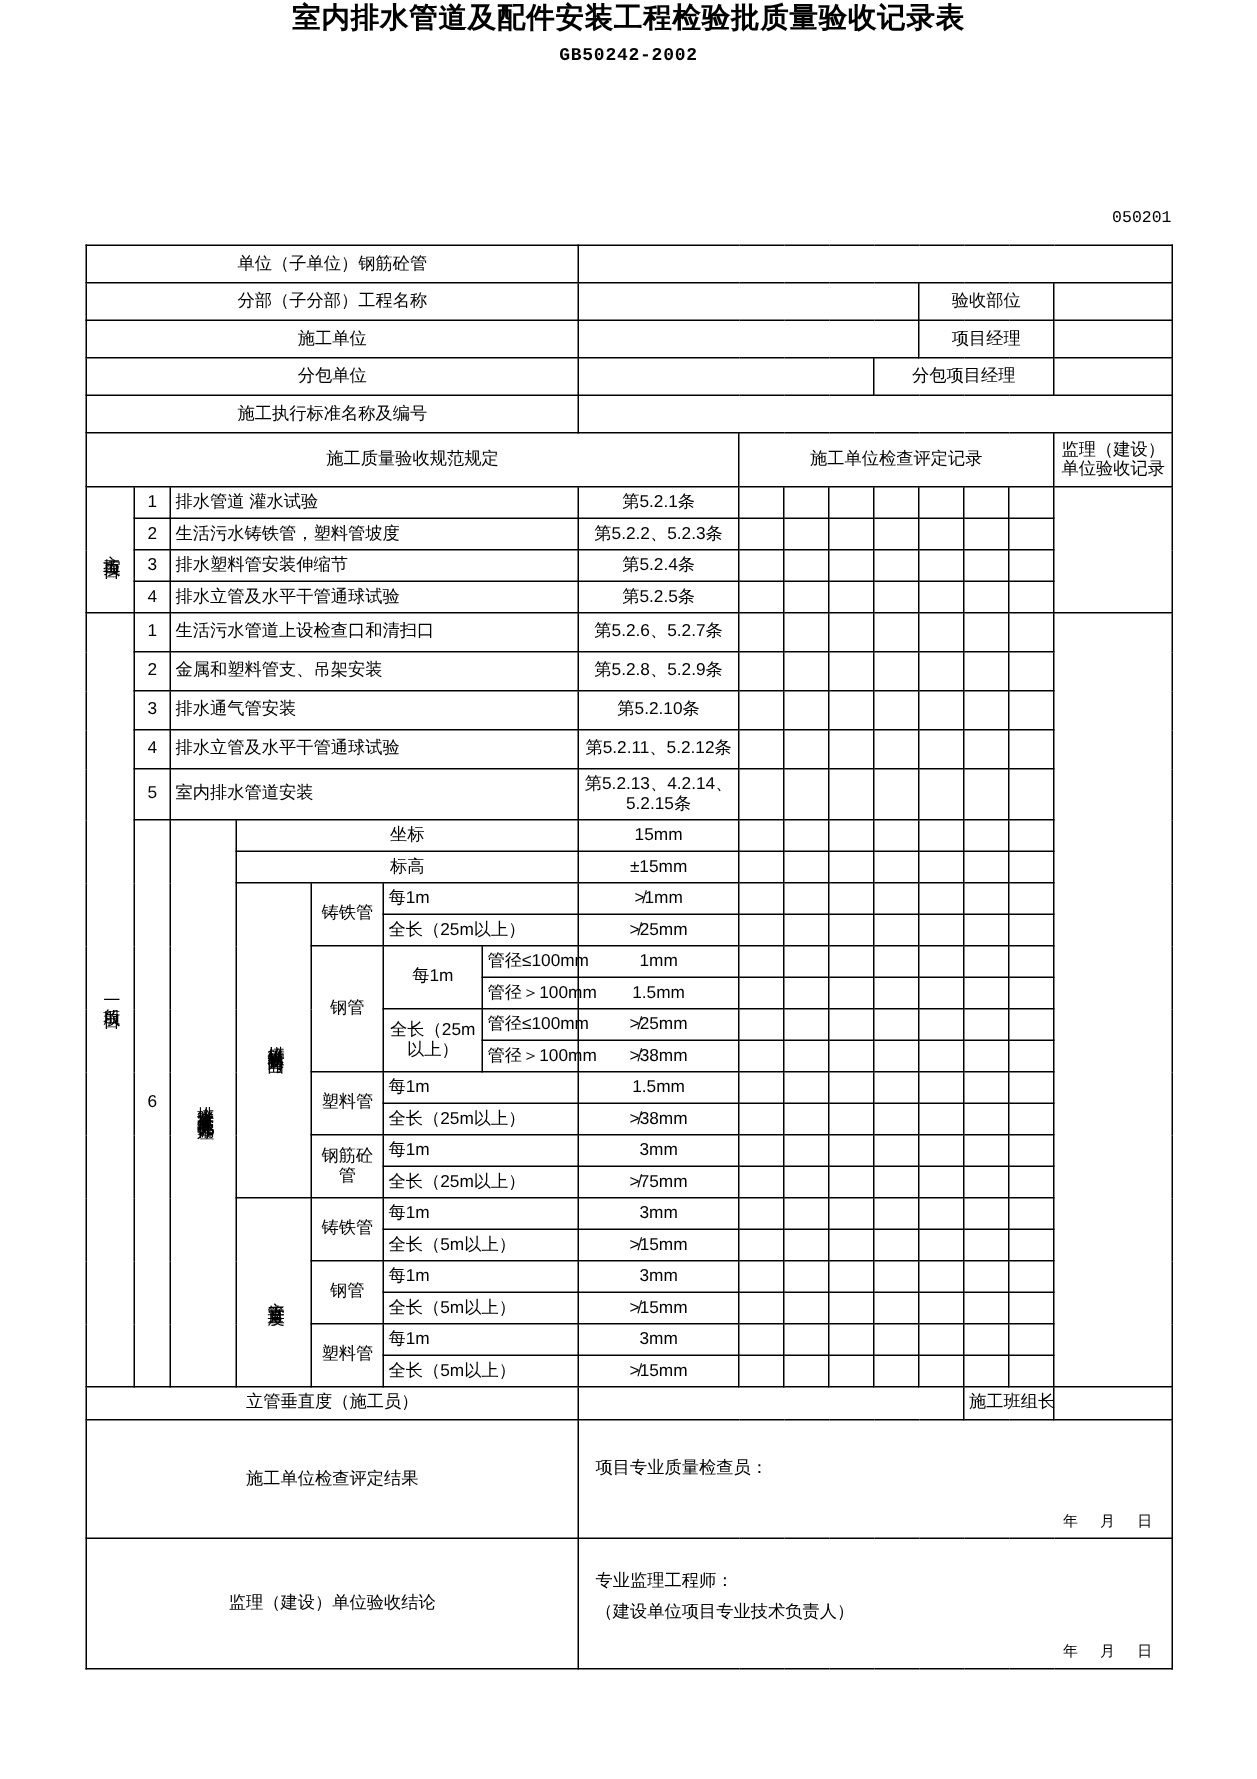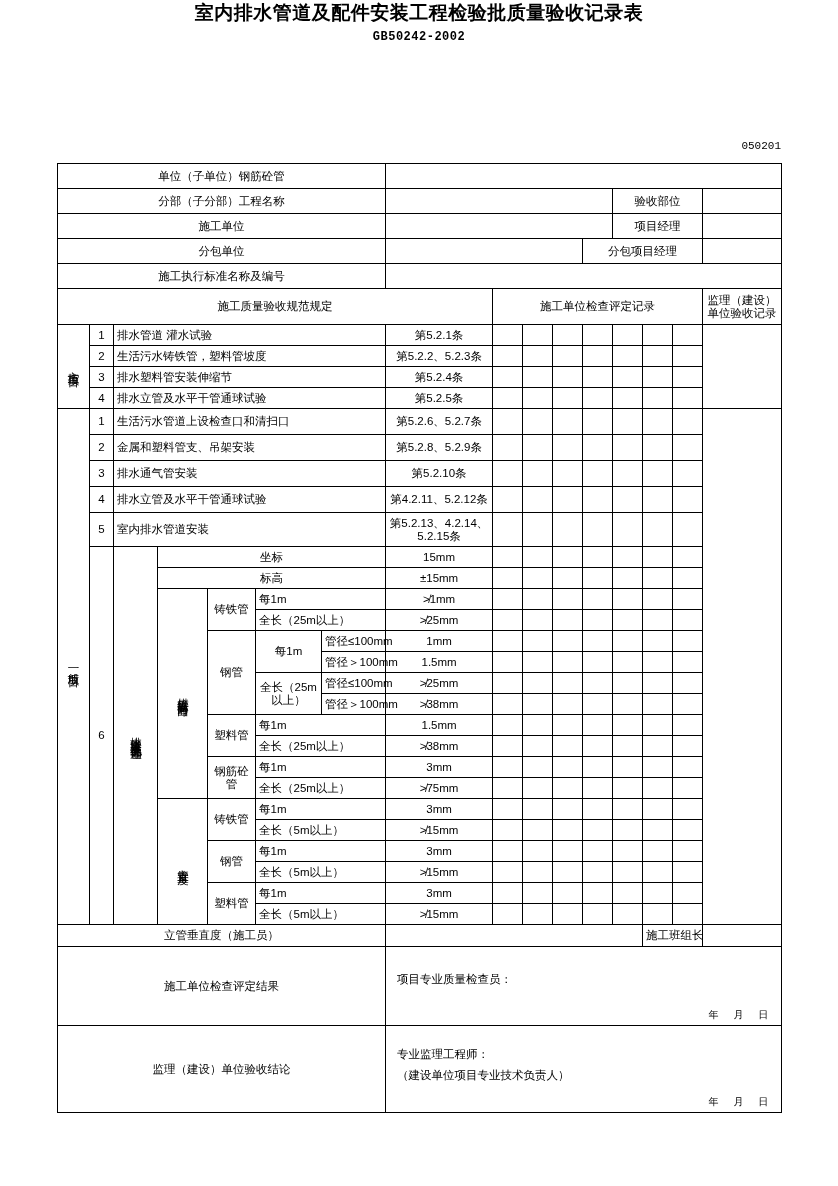--- a/index.html
+++ b/index.html
@@ -260,21 +260,21 @@
       <td></td>
       <td></td>
       <td></td>
       <td></td>
       <td></td>
       <td></td>
     </tr>
     <tr style="height:26px">
       <td class="c">4</td>
       <td class="l nowrap" colspan="5">排水立管及水平干管通球试验</td>
-      <td class="c nowrap small">第4.2.11、5.2.12条</td>
+      <td class="c nowrap small">第5.2.11、5.2.12条</td>
       <td></td>
       <td></td>
       <td></td>
       <td></td>
       <td></td>
       <td></td>
       <td></td>
     </tr>
     <tr style="height:34px">
       <td class="c">5</td>

